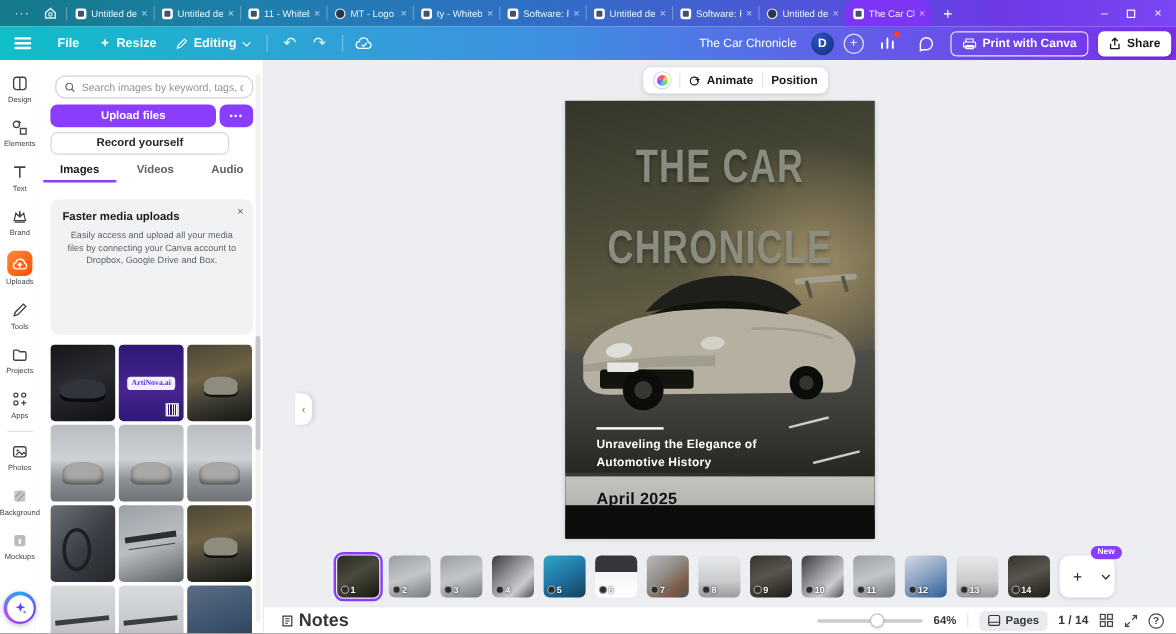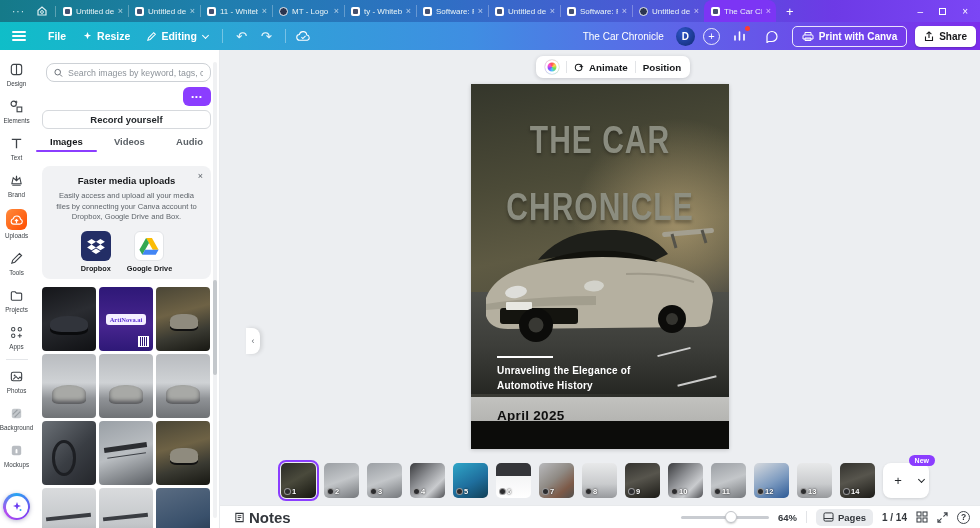--- a/index.html
+++ b/index.html
@@ -60,28 +60,28 @@
     background:conic-gradient(#27a5f2,#7b3ff2,#b44df0,#27a5f2); display:flex; align-items:center; justify-content:center; cursor:pointer; box-shadow:0 1px 4px rgba(60,60,120,.35); }
   .magic-in { width:22px; height:22px; border-radius:50%; background:#fff; display:flex; align-items:center; justify-content:center; }
 
   
   .panel { position:absolute; left:33px; top:50px; width:187px; height:478px; background:#fff; z-index:2; border-right:1px solid #e8eaed; }
   .search { position:absolute; left:13px; top:13px; width:165px; height:19px; border:1px solid #cdd1d6; border-radius:8px; display:flex; align-items:center; gap:5px; padding:0 7px; background:#fff; }
   .search input { border:none; outline:none; width:100%; font-size:8.8px; color:#333; font-family:inherit; background:transparent; }
   .search input::placeholder { color:#8d939a; }
   .btn-upload { position:absolute; left:9px; top:37px; width:138px; height:19px; background:#8b3dff; border:none; border-radius:6px; color:#fff; font-weight:bold; font-size:9.5px; cursor:pointer; font-family:inherit; }
   .btn-more { position:absolute; left:150px; top:37px; width:28px; height:19px; background:#8b3dff; border:none; border-radius:6px; color:#fff; font-size:8px; letter-spacing:1px; cursor:pointer; }
-  .btn-record { position:absolute; left:9px; top:60px; width:169px; height:19px; background:#fff; border:1px solid #d6d9dd; border-radius:6px; color:#24282c; font-weight:bold; font-size:9.5px; cursor:pointer; font-family:inherit; }
+  .btn-record { position:absolute; left:9px; top:60px; width:149px; height:19px; background:#fff; border:1px solid #d6d9dd; border-radius:6px; color:#24282c; font-weight:bold; font-size:9.5px; cursor:pointer; font-family:inherit; }
   .ptabs { position:absolute; left:9px; top:86px; width:169px; display:flex; justify-content:space-between; padding:0 8px; }
   .ptab { font-size:9.5px; font-weight:bold; color:#5c6268; padding-bottom:5px; cursor:pointer; position:relative; }
   .ptab.active { color:#17191c; }
   .ptab.active::after { content:""; position:absolute; left:-14px; right:-14px; bottom:0; height:2px; background:#8b3dff; border-radius:2px; }
   .upcard { position:absolute; left:9px; top:116px; width:169px; height:113px; background:#f1f2f4; border-radius:8px; padding:9px 10px; }
   .upcard .cx { position:absolute; right:8px; top:5px; font-size:9px; color:#5e646a; cursor:pointer; }
-  .upcard h4 { font-size:9.5px; text-align:center; color:#17191c; margin-bottom:5px; }
+  .upcard h4 { font-size:9.5px; text-align:left; color:#17191c; margin-bottom:5px; }
   .upcard p { font-size:7.6px; color:#5e646a; text-align:center; line-height:1.4; }
   .apps-row { display:flex; justify-content:center; gap:16px; margin-top:8px; }
   .appcol { display:flex; flex-direction:column; align-items:center; gap:3px; cursor:pointer; }
   .app-tile { width:30px; height:30px; border-radius:6px; display:flex; align-items:center; justify-content:center; }
   .app-tile.dbx { background:#232e66; }
   .app-tile.gdr { background:#fff; border:1px solid #e3e5e8; }
   .appcol span { font-size:7.3px; font-weight:bold; color:#17191c; }
   .tgrid { position:absolute; left:9px; top:237px; width:169px; height:241px; display:grid; grid-template-columns:repeat(3,54px); grid-auto-rows:64px; gap:3px; overflow:hidden; }
   .thumb { border-radius:4px; position:relative; overflow:hidden; cursor:pointer; }
   .t-dark { background:linear-gradient(160deg,#15161a 0%,#2a2c31 45%,#101114 100%); }
@@ -413,51 +413,32 @@
   </div>
 
   <div class="panel">
     <div class="search">
       <svg width="10" height="10" viewBox="0 0 11 11">
           <circle cx="4.5" cy="4.5" r="3.4" fill="none" stroke="#6b7178" stroke-width="1.2"></circle>
           <path d="M7.2 7.2l2.6 2.6" stroke="#6b7178" stroke-width="1.2"></path>
         </svg>
       <input placeholder="Search images by keyword, tags, colour..." style="">
     </div>
+    <button class="btn-upload">Upload files</button>
     <button class="btn-more">•••</button>
     <button class="btn-record">Record yourself</button>
     <div class="ptabs" id="ptabs">
         <span class="ptab active">Images</span>
         <span class="ptab">Videos</span>
         <span class="ptab">Audio</span>
       </div>
     <div class="upcard">
       <span class="cx">×</span>
       <h4>Faster media uploads</h4>
       <p>Easily access and upload all your media files by connecting your Canva account to Dropbox, Google Drive and Box.</p>
-      <div class="apps-row">
-        <div class="appcol">
-          <span class="app-tile dbx">
-            <svg width="18" height="16" viewBox="0 0 20 18">
-                <path d="M5 1l5 3.2L5 7.4 0 4.2zM15 1l5 3.2-5 3.2-5-3.2zM0 10.6l5-3.2 5 3.2L5 13.8zM15 7.4l5 3.2-5 3.2-5-3.2zM5 14.9l5-3.2 5 3.2L10 18z" fill="#fff"></path>
-              </svg>
-          </span>
-          <span>Dropbox</span>
-        </div>
-        <div class="appcol">
-          <span class="app-tile gdr">
-            <svg width="20" height="18" viewBox="0 0 24 21">
-                <path d="M8.5 1h7l8 14h-7z" fill="#fbbc04"></path>
-                <path d="M8.5 1L.5 15l3.5 6 8-14z" fill="#34a853"></path>
-                <path d="M7.3 15h16.2l-3.5 6H3.9z" fill="#4285f4"></path>
-              </svg>
-          </span>
-          <span>Google Drive</span>
-        </div>
-      </div>
     </div>
     <div class="tgrid" id="tgrid">
         <div class="thumb t-dark"></div>
         <div class="thumb t-promo">
           <span class="pcard">ArtiNova.ai</span>
         </div>
         <div class="thumb t-tunnel"></div>
         <div class="thumb t-lot"></div>
         <div class="thumb t-lot"></div>
         <div class="thumb t-lot"></div>

